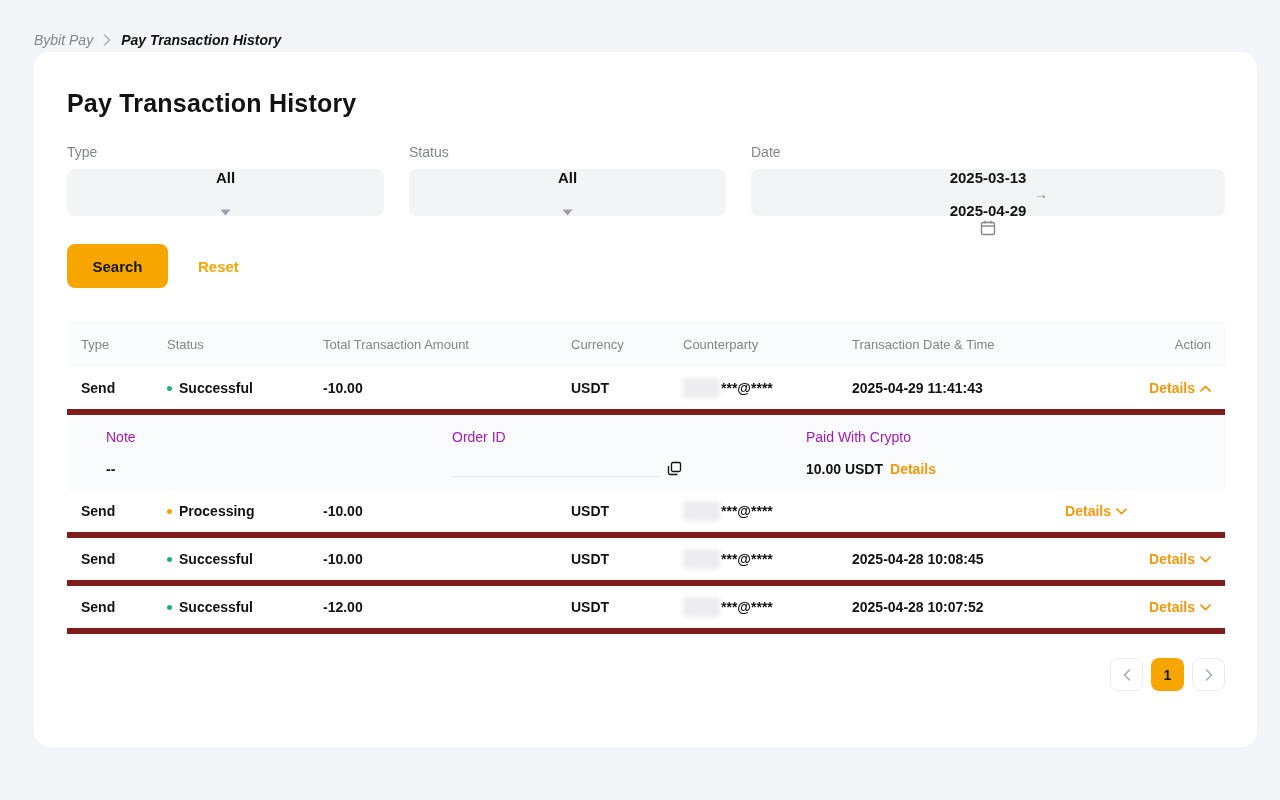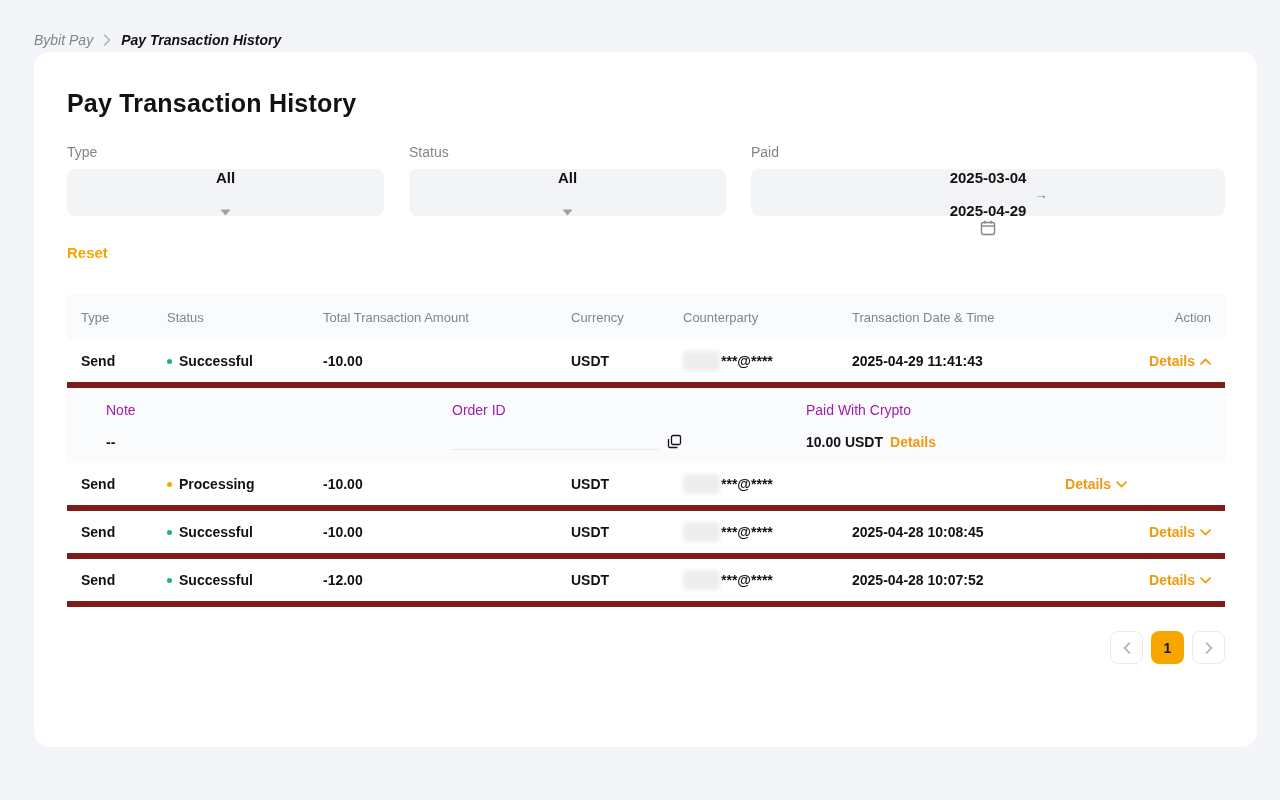--- a/index.html
+++ b/index.html
@@ -151,38 +151,39 @@
       <div class="field field-status">
         <span class="field-value">All</span>
         <span class="caret-down">
           <svg width="11" height="7" viewBox="0 0 11 7">
               <path d="M0.5 0.5 L10.5 0.5 L5.5 6.5 Z" fill="#9ba0a8"></path>
             </svg>
         </span>
       </div>
     </div>
     <div>
-      <div class="filter-label">Paid</div>
+      <div class="filter-label">Date</div>
       <div class="field field-date">
-        <span class="field-value date-start">2025-03-04</span>
+        <span class="field-value date-start">2025-03-13</span>
         <span class="date-arrow">→</span>
         <span class="field-value date-end">2025-04-29</span>
         <span class="cal-icon">
           <svg width="18" height="18" viewBox="0 0 18 18" fill="none" stroke="#81858c" stroke-width="1.4">
             <rect x="2.5" y="3.5" width="13" height="12" rx="2"></rect>
             <line x1="2.5" y1="7" x2="15.5" y2="7"></line>
             <line x1="6" y1="1.8" x2="6" y2="4.5"></line>
             <line x1="12" y1="1.8" x2="12" y2="4.5"></line>
           </svg>
         </span>
       </div>
     </div>
   </div>
 
   <div class="actions">
+    <button class="search-btn">Search</button>
     <span class="reset-link">Reset</span>
   </div>
 
   <div class="table">
     <div class="trow thead">
       <div>Type</div>
       <div>Status</div>
       <div>Total Transaction Amount</div>
       <div>Currency</div>
       <div>Counterparty</div>

